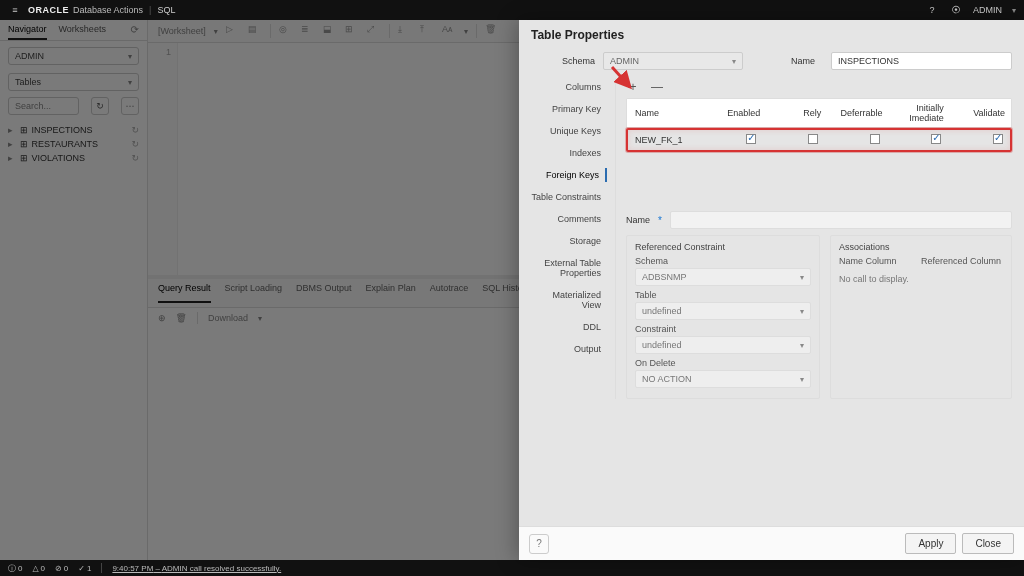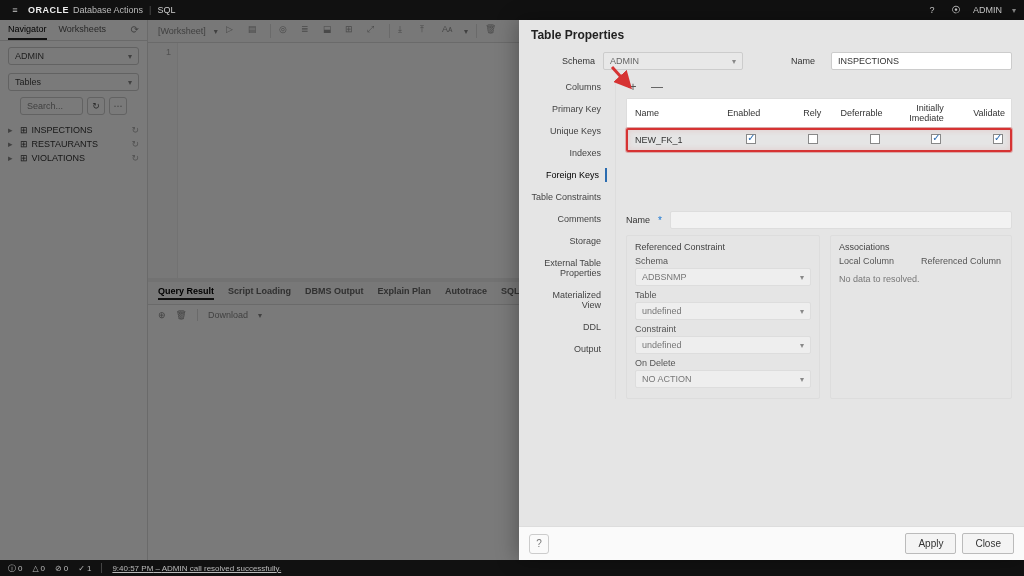--- a/index.html
+++ b/index.html
@@ -19,39 +19,39 @@
 
 .main { display: flex; height: 540px; background: #f5f5f5; position: relative; }
 
 
 .sidebar { width: 148px; background: #fff; border-right: 1px solid #ddd; display: flex; flex-direction: column; font-size: 10px; }
 .sidebar-tabs { display: flex; border-bottom: 1px solid #ddd; padding: 4px 8px 0; gap: 12px; }
 .sidebar-tab { font-size: 9px; color: #555; padding-bottom: 4px; cursor: pointer; }
 .sidebar-tab.active { color: #000; border-bottom: 2px solid #222; }
 .sidebar-tabs .spacer { flex: 1; }
 .sidebar-select { margin: 6px 8px 2px; border: 1px solid #ccc; border-radius: 3px; padding: 3px 6px; font-size: 9px; background: #fff; color: #444; display: flex; justify-content: space-between; align-items: center; }
-.sidebar-search-row { display: flex; gap: 4px; margin: 4px 20px; }
+.sidebar-search-row { display: flex; gap: 12px; margin: 4px 8px; }
 .sidebar-search { flex: 1; border: 1px solid #ccc; border-radius: 3px; padding: 3px 6px; font-size: 9px; color: #888; }
 .icon-small { width: 18px; height: 18px; border: 1px solid #ccc; border-radius: 3px; display: flex; align-items: center; justify-content: center; font-size: 9px; color: #555; background: #fff; }
 .tree-list { margin: 4px 4px; }
 .tree-item { display: flex; align-items: center; gap: 4px; padding: 2px 4px; font-size: 9px; color: #333; }
 .tree-item .caret { width: 8px; color: #888; }
 .tree-item .refresh-ic { margin-left: auto; color: #aaa; font-size: 9px; }
 
 
 .worksheet { flex: 1; background: #fefefe; display: flex; flex-direction: column; position: relative; }
 .toolbar { display: flex; align-items: center; gap: 8px; padding: 4px 10px; border-bottom: 1px solid #ddd; color: #888; font-size: 9px; background: #fafafa; }
 .toolbar .tbtn { width: 14px; height: 14px; color: #999; }
 .toolbar .sep { width: 1px; height: 14px; background: #ddd; }
 .editor { flex: 1; display: flex; background: #fff; }
 .gutter { width: 30px; background: #fafafa; border-right: 1px solid #eee; text-align: right; padding: 4px 6px 0 0; font-size: 9px; color: #aaa; }
 .edit-body { flex: 1; }
 .splitter { height: 4px; background: #eee; cursor: row-resize; }
 .result-tabs { display: flex; gap: 14px; padding: 4px 10px; font-size: 9px; border-bottom: 1px solid #ddd; background: #fafafa; }
-.result-tab { color: #666; padding-bottom: 2px; cursor: pointer; font-weight: bold; }
+.result-tab { color: #666; padding-bottom: 8px; cursor: pointer; }
 .result-tab.active { color: #000; border-bottom: 2px solid #222; }
 .result-bar { display: flex; align-items: center; gap: 10px; padding: 4px 10px; font-size: 9px; color: #888; background: #fff; }
 .result-body { flex: 1; background: #fff; }
 
 
 .statusbar { height: 16px; background: #111; color: #bbb; display: flex; align-items: center; padding: 0 8px; font-size: 8px; gap: 10px; }
 .statusbar .dot { display: inline-flex; align-items: center; gap: 2px; }
 
 
 .modal { position: absolute; top: 20px; right: 0; width: 505px; height: 540px; background: #e5e5e5; z-index: 10; box-shadow: -2px 0 20px rgba(0,0,0,0.3); display: flex; flex-direction: column; font-size: 10px; }
@@ -328,24 +328,24 @@
               </div>
             <div class="panel-field-label">On Delete</div>
             <div class="panel-select">
                 <span>NO ACTION</span>
                 <span class="tri">▾</span>
               </div>
           </div>
           <div class="panel right">
             <div class="panel-title">Associations</div>
             <div class="assoc-head">
-              <div>Local Column</div>
+              <div>Name Column</div>
               <div>Referenced Column</div>
             </div>
-            <div class="assoc-empty">No data to resolved.</div>
+            <div class="assoc-empty">No call to display.</div>
           </div>
         </div>
       </div>
     </div>
   </div>
   <div class="modal-footer">
     <div class="help-ic">?</div>
     <div class="spacer"></div>
     <button class="btn">Apply</button>
     <button class="btn">Close</button>

